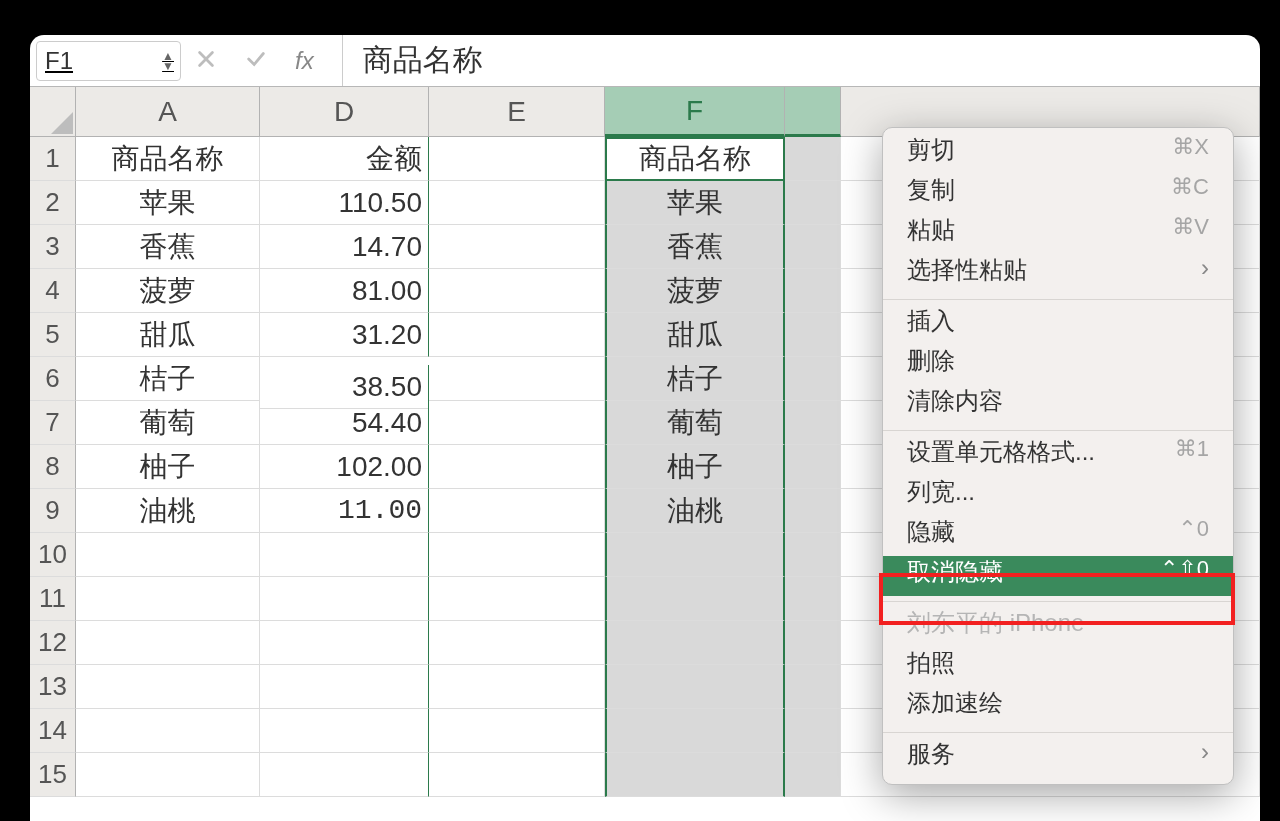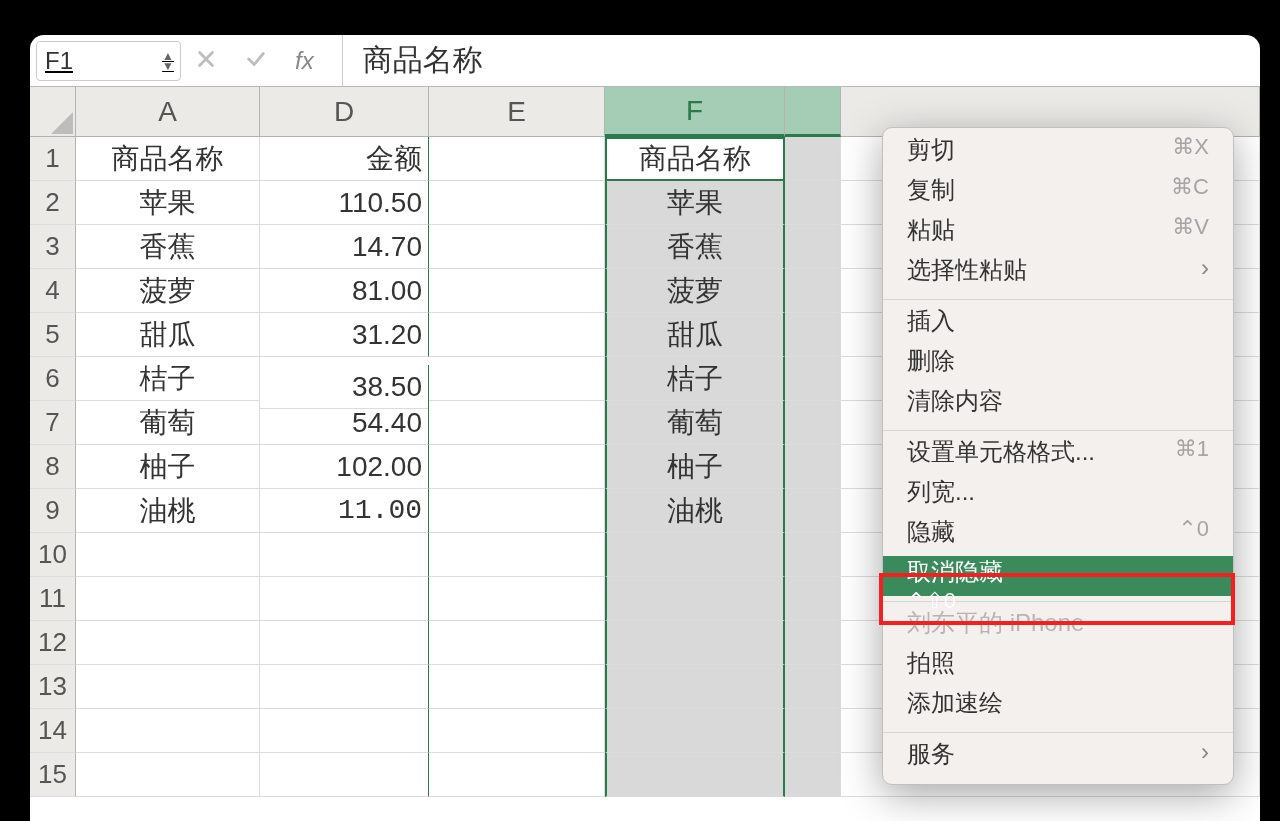--- a/index.html
+++ b/index.html
@@ -185,21 +185,20 @@
   justify-content: space-between;
   height: 40px;
   padding: 0 24px;
   font-size: 24px;
   color: #333;
 }
 .menu-item.disabled { color: #b5b5b5; }
 .menu-item.hover {
   background: #3a8a5c;
   color: #fff;
-  flex-direction: column;
 }
 .menu-sep {
   height: 1px;
   background: #d8d5d2;
   margin: 5px 0;
 }
 .shortcut {
   color: #a5a5a5;
   font-size: 22px;
 }

